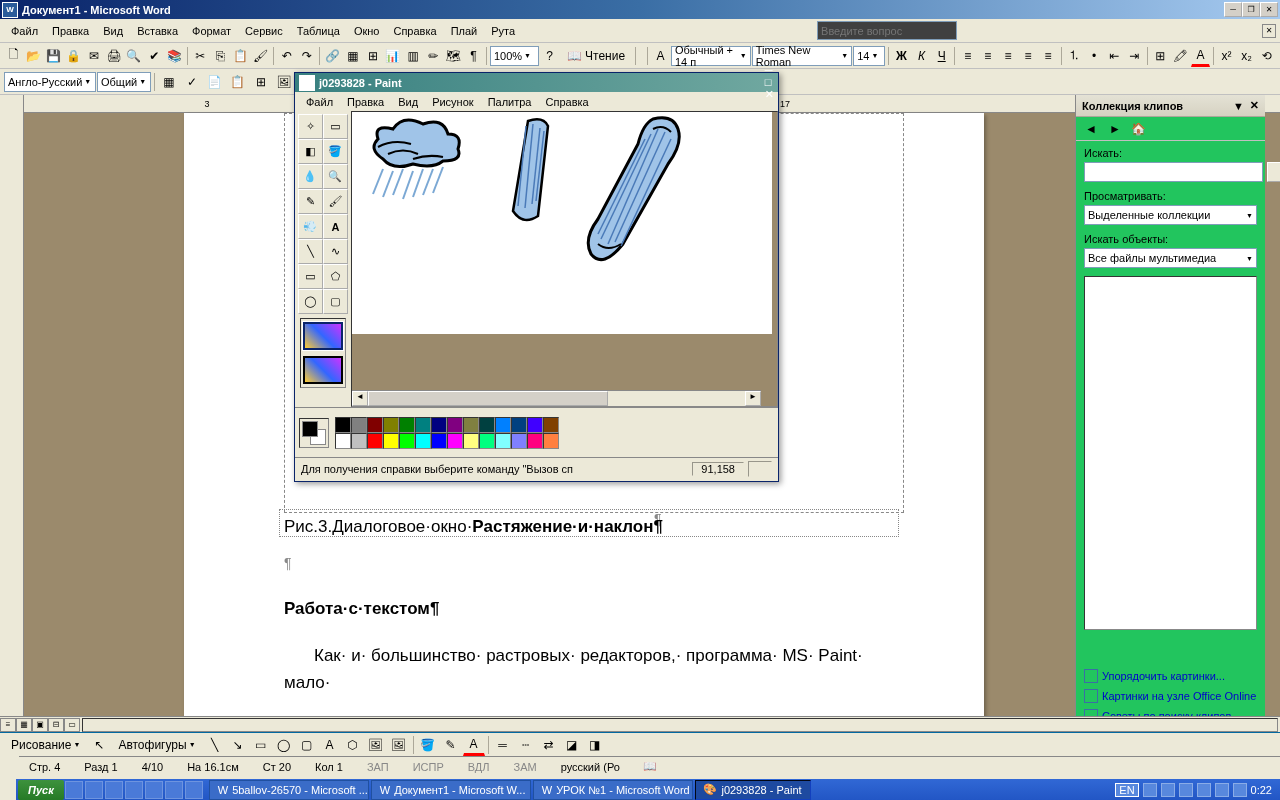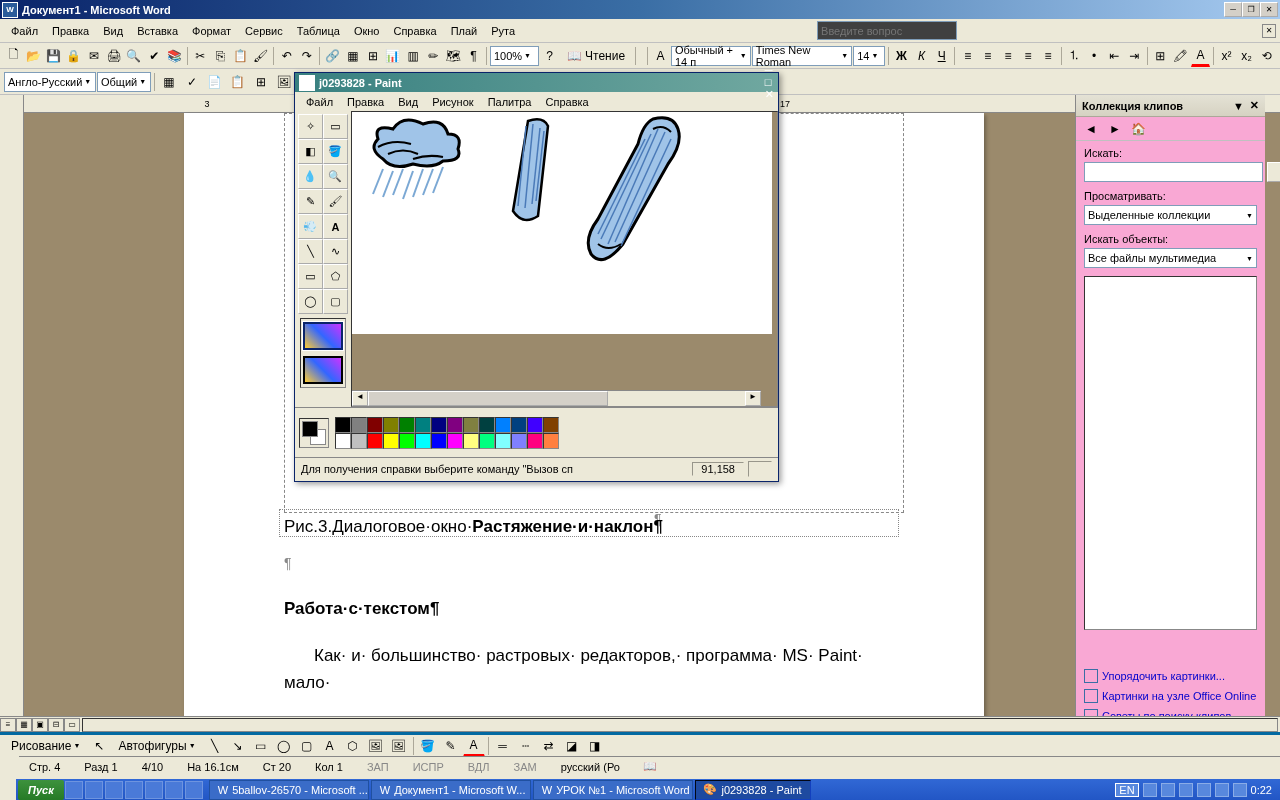--- a/index.html
+++ b/index.html
@@ -32,21 +32,21 @@
 .ruler-h { height: 18px; background: #ece9d8; border-bottom: 1px solid #888; font-size: 9px; display: flex; align-items: center; padding-left: 160px; color: #000; white-space: nowrap; }
 .ruler-h span { display: inline-block; width: 46px; text-align: center; }
 .page { position: absolute; top: 18px; left: 160px; width: 800px; height: 700px; background: #fff; box-shadow: 2px 2px 4px rgba(0,0,0,.3); }
 .page-content { position: absolute; top: 400px; left: 100px; right: 90px; font-family: "Times New Roman", serif; font-size: 17px; line-height: 1.6; color: #000; }
 .page-content .caption { margin-bottom: 12px; }
 .page-content .heading { font-weight: bold; margin: 20px 0; }
 .page-content .body { text-indent: 30px; }
 .pilcrow { color: #888; font-size: 14px; }
 
 
-.clip-panel { position: absolute; right: 15px; top: 95px; width: 190px; bottom: 68px; background: #f9a8d4; border-left: 1px solid #888; }
+.clip-panel { position: absolute; right: 15px; top: 95px; width: 190px; bottom: 68px; background: #22c55e; border-left: 1px solid #888; }
 .clip-header { background: linear-gradient(#e4e2d5, #d6d2c2); height: 22px; display: flex; align-items: center; padding: 0 6px; font-size: 11px; font-weight: bold; border-bottom: 1px solid #aca899; }
 .clip-toolbar { height: 24px; display: flex; align-items: center; padding: 0 4px; gap: 2px; border-bottom: 1px solid #c0c0c0; }
 .clip-body { padding: 6px 8px; font-size: 11px; }
 .clip-label { margin-bottom: 3px; }
 .clip-row { display: flex; gap: 4px; margin-bottom: 8px; }
 .clip-input { flex: 1; height: 20px; border: 1px solid #7f9db9; background: #fff; }
 .clip-btn { height: 20px; padding: 0 14px; background: #ece9d8; border: 1px outset #fff; font-size: 11px; cursor: pointer; }
 .clip-select { width: 100%; height: 20px; border: 1px solid #7f9db9; background: #fff; font-size: 11px; padding: 0 3px; }
 .clip-results { margin-top: 8px; width: 100%; height: 354px; background: #fff; border: 1px inset #888; }
 .clip-links { position: absolute; bottom: 6px; left: 8px; right: 8px; font-size: 11px; }
@@ -72,21 +72,21 @@
 .color-current { width: 30px; height: 30px; border: 1px inset #888; position: relative; margin-right: 6px; }
 .color-fg { position: absolute; top: 2px; left: 2px; width: 16px; height: 16px; background: #000; border: 1px solid #888; z-index: 2; }
 .color-bg { position: absolute; bottom: 2px; right: 2px; width: 16px; height: 16px; background: #fff; border: 1px solid #888; }
 .color-palette { display: flex; flex-direction: column; gap: 0; }
 .color-row { display: flex; }
 .color-cell { width: 16px; height: 16px; border: 1px inset #888; cursor: pointer; }
 .paint-status { height: 22px; background: #ece9d8; border-top: 1px solid #888; display: flex; align-items: center; padding: 0 6px; font-size: 11px; }
 .paint-status .coords { margin-left: auto; padding: 0 8px; border: 1px inset #ece9d8; }
 
 
-.draw-toolbar { position: absolute; bottom: 44px; left: 0; right: 0; height: 24px; background: #ece9d8; border-top: 3px solid #0369a1; display: flex; align-items: center; padding: 0 4px; gap: 1px; }
+.draw-toolbar { position: absolute; bottom: 44px; left: 0; right: 0; height: 24px; background: #ece9d8; border-top: 1px solid #0369a1; display: flex; align-items: center; padding: 0 4px; gap: 1px; }
 
 
 .view-row { position:absolute; bottom:68px; left:0; width:100%; height:16px; background:#ece9d8; border-top:1px solid #888; display:flex; align-items:center; }
 .view-btn { width:16px; height:14px; border:1px solid #888; background:#ece9d8; font-size:8px; display:flex; align-items:center; justify-content:center; cursor:pointer; }
 
 
 .status-bar { position: absolute; bottom: 24px; left: 0; right: 0; height: 20px; background: #ece9d8; border-top: 1px solid #888; display: flex; align-items: center; padding: 0 6px; font-size: 11px; gap: 16px; margin-left: 19px; }
 .status-cell { padding: 0 4px; }
 .status-dim { color: #888; }
 

